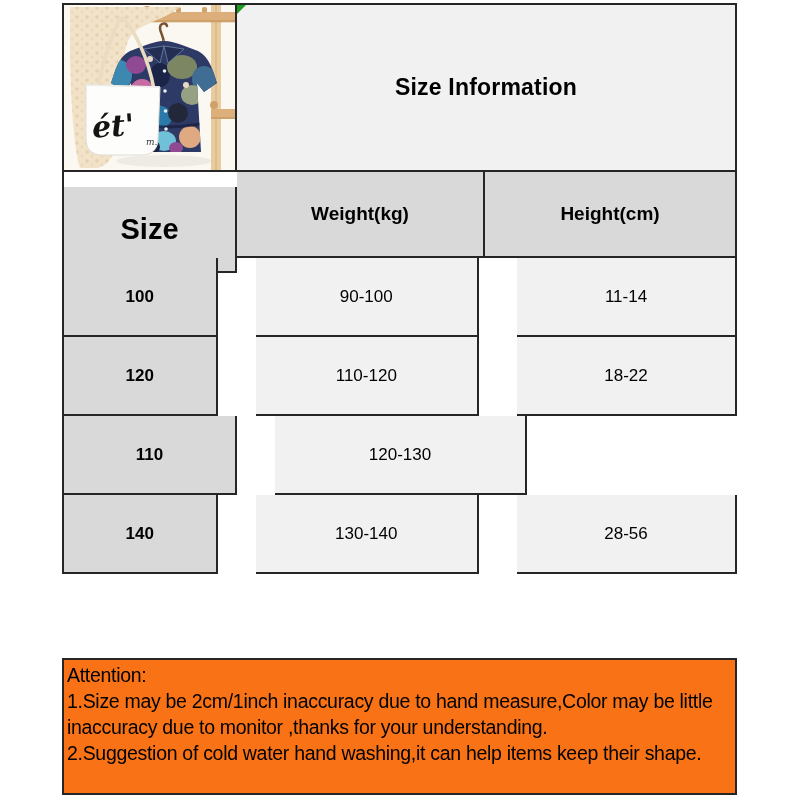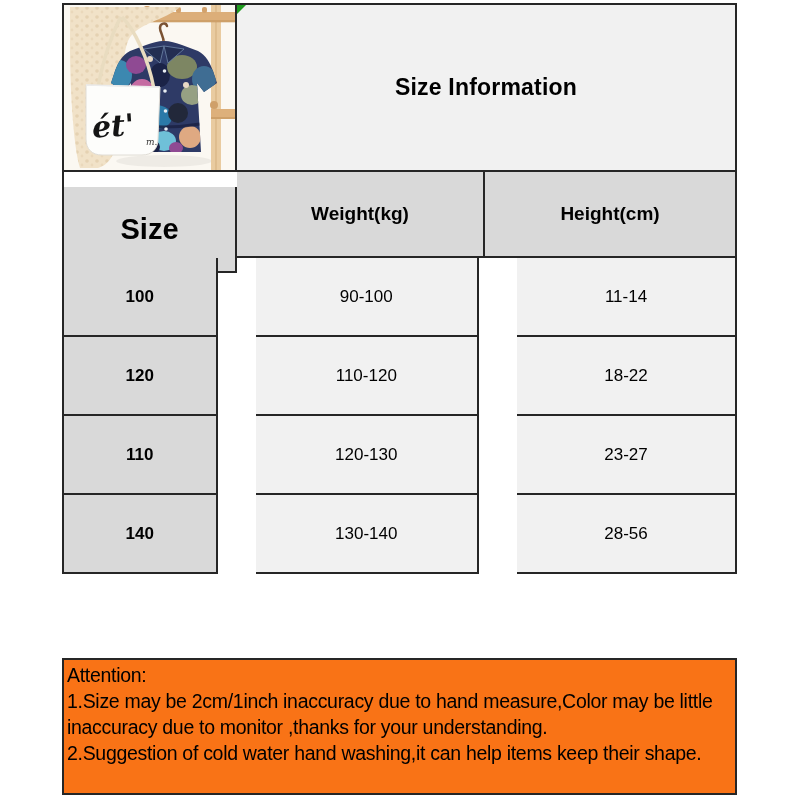--- a/index.html
+++ b/index.html
@@ -150,21 +150,20 @@
     <div class="cell col3 data-val">11-14</div>
   </div>
   <div class="row row-data">
     <div class="cell col1 data-size">120</div>
     <div class="cell col2 data-val">110-120</div>
     <div class="cell col3 data-val">18-22</div>
   </div>
   <div class="row row-data">
     <div class="cell col1 data-size">110</div>
     <div class="cell col2 data-val">120-130</div>
-    <div class="cell col3 data-val">23-27</div>
   </div>
   <div class="row row-data">
     <div class="cell col1 data-size">140</div>
     <div class="cell col2 data-val">130-140</div>
     <div class="cell col3 data-val">28-56</div>
   </div>
 
 </div>
 
 <div class="attention">

